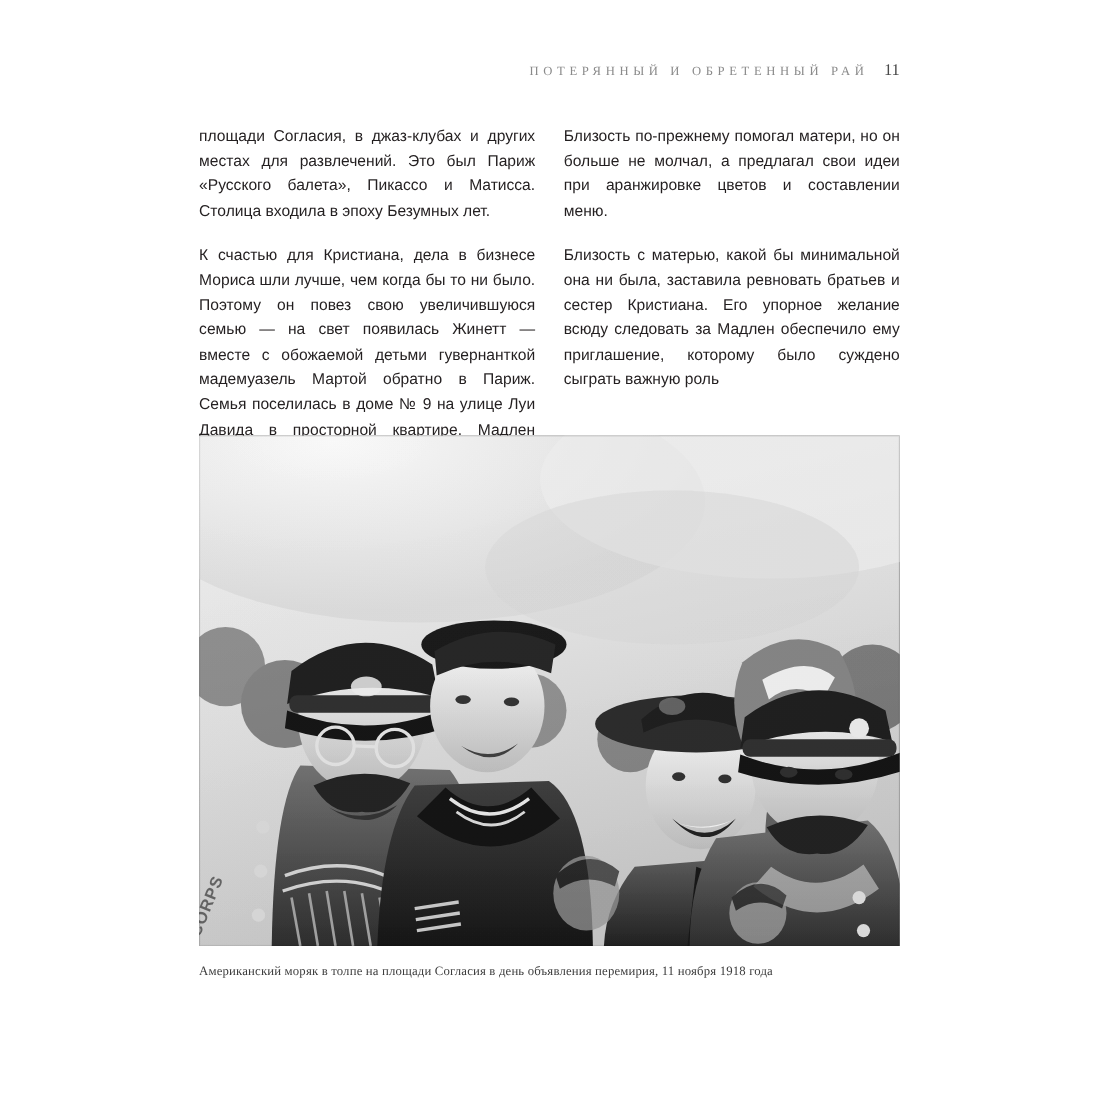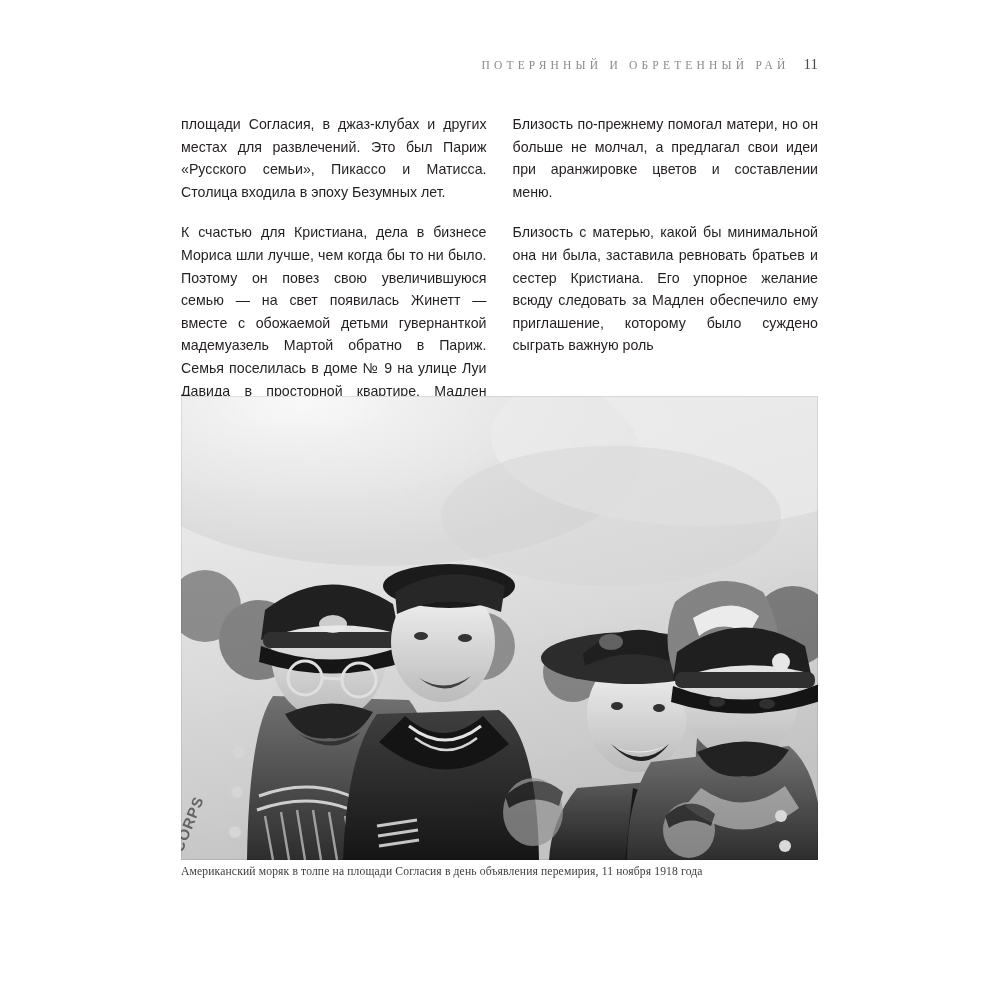--- a/index.html
+++ b/index.html
@@ -72,21 +72,21 @@
   .photo {
     position: relative;
     width: 637px; height: 464px;
     overflow: hidden;
     background: #6d6d6d;
     filter: grayscale(1) contrast(1.08);
   }
   .photo svg { display: block; width: 100%; height: 100%; }
 
   .caption {
-    margin-top: 4px;
+    margin-top: 15px;
     font-family: "Liberation Serif", serif;
     font-size: 11.6px;
     line-height: 15px;
     color: #3d3d3d;
     letter-spacing: .15px;
     white-space: nowrap;
   }
 
   .wm {
     position: absolute;
@@ -105,21 +105,21 @@
 <body>
 
 <div class="page">
 
   <div class="runhead">
     <span class="title">ПОТЕРЯННЫЙ И ОБРЕТЕННЫЙ РАЙ</span><span class="folio">11</span>
   </div>
 
   <div class="cols">
     <div class="col">
-      <p>площади Согласия, в джаз-клубах и других местах для развлечений. Это был Париж «Русского семьи», Пикассо и Матисса. Столица входила в эпоху Безумных лет.</p>
+      <p>площади Согласия, в джаз-клубах и других местах для развлечений. Это был Париж «Русского балета», Пикассо и Матисса. Столица входила в эпоху Безумных лет.</p>
       <p>К счастью для Кристиана, дела в бизнесе Мориса шли лучше, чем когда бы то ни было. Поэтому он повез свою увеличившуюся семью — на свет появилась Жинетт — вместе с обожаемой детьми гувернанткой мадемуазель Мартой обратно в Париж. Семья поселилась в доме № 9 на улице Луи Давида в просторной квартире. Мадлен заново декорировала и обставила ее,</p>
     </div>
     <div class="col">
       <p>Близость по-прежнему помогал матери, но он больше не молчал, а предлагал свои идеи при аранжировке цветов и составлении меню.</p>
       <p>Близость с матерью, какой бы минимальной она ни была, заставила ревновать братьев и сестер Кристиана. Его упорное желание всюду следовать за Мадлен обеспечило ему приглашение, которому было суждено сыграть важную роль</p>
     </div>
   </div>
 
   <div class="figure">
     <div class="photo">

